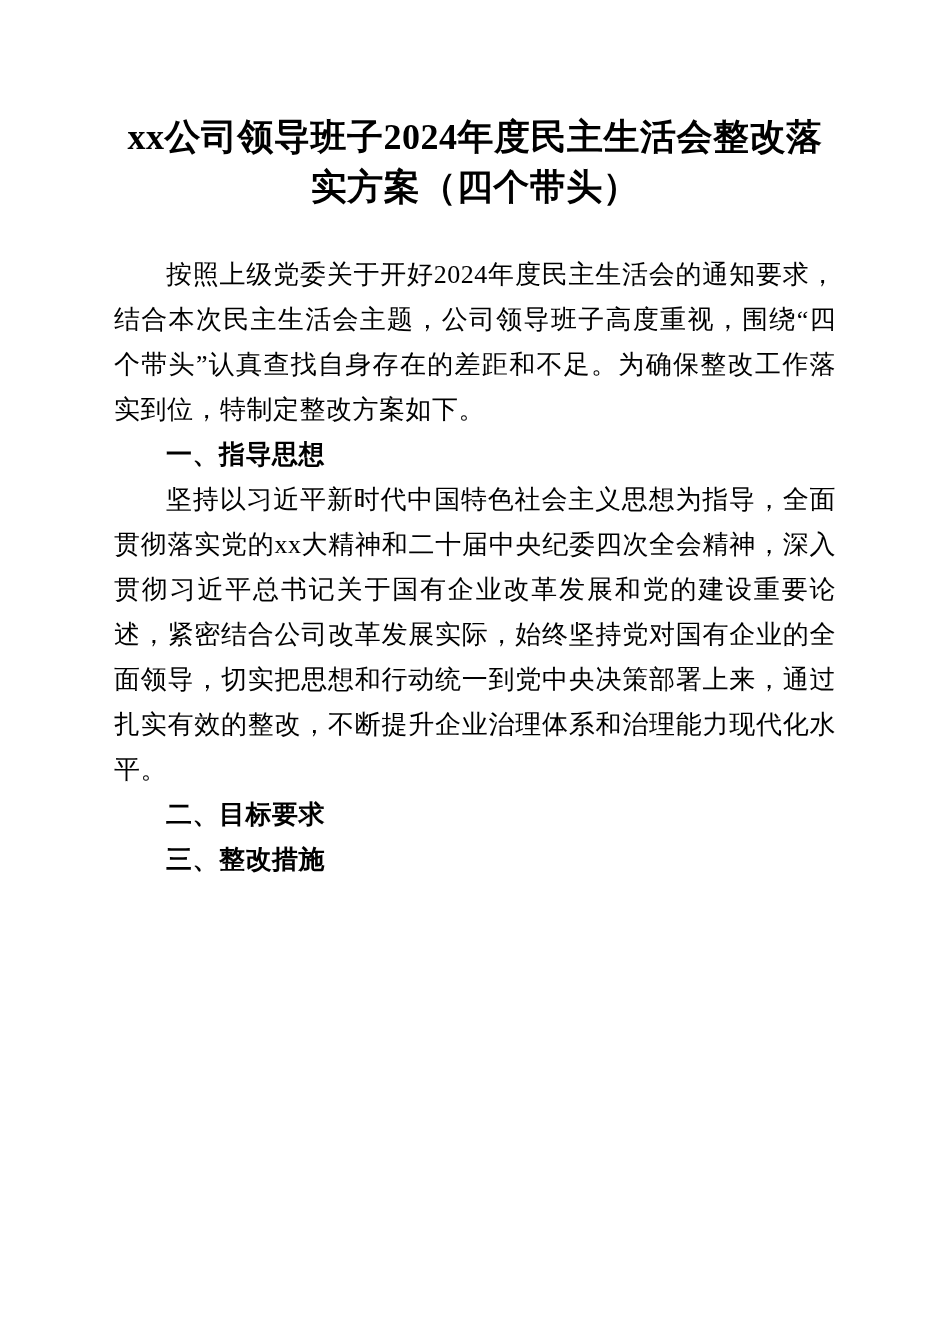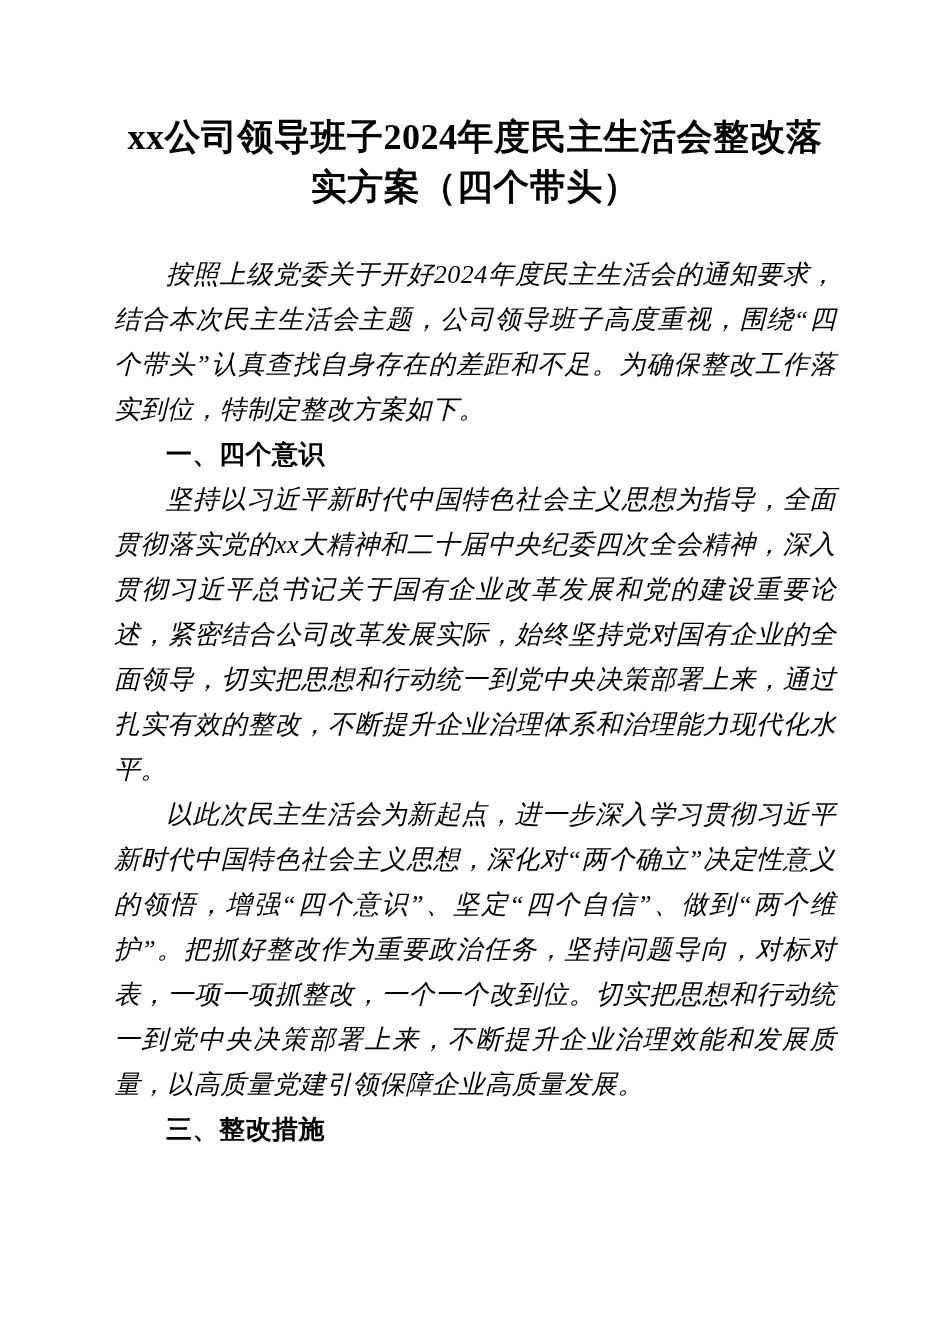--- a/index.html
+++ b/index.html
@@ -31,21 +31,20 @@
       max-width: 722px;
       letter-spacing: 0.5px;
     }
     .para {
       font-size: 26px;
       line-height: 45px;
       text-align: justify;
       text-indent: 2em;
       margin: 0;
       letter-spacing: 0.5px;
-      font-style: italic;
     }
     .heading {
       font-family: "Liberation Sans", sans-serif;
       font-weight: bold;
       font-size: 26px;
       line-height: 45px;
       text-indent: 2em;
       margin: 0;
       letter-spacing: 0.5px;
     }
@@ -53,21 +52,21 @@
     }
   </style>
 </head>
 <body>
 
 <div class="page">
   <h1 class="doc-title">xx公司领导班子2024年度民主生活会整改落实方案（四个带头）</h1>
 
   <p class="para">按照上级党委关于开好2024年度民主生活会的通知要求，结合本次民主生活会主题，公司领导班子高度重视，围绕“四个带头”认真查找自身存在的差距和不足。为确保整改工作落实到位，特制定整改方案如下。</p>
 
-  <h2 class="heading">一、四个意识</h2>
+  <h2 class="heading">一、指导思想</h2>
 
   <p class="para">坚持以习近平新时代中国特色社会主义思想为指导，全面贯彻落实党的xx大精神和二十届中央纪委四次全会精神，深入贯彻习近平总书记关于国有企业改革发展和党的建设重要论述，紧密结合公司改革发展实际，始终坚持党对国有企业的全面领导，切实把思想和行动统一到党中央决策部署上来，通过扎实有效的整改，不断提升企业治理体系和治理能力现代化水平。</p>
 
+  <h2 class="heading">二、目标要求</h2>
 
-  <p class="para">以此次民主生活会为新起点，进一步深入学习贯彻习近平新时代中国特色社会主义思想，深化对“两个确立”决定性意义的领悟，增强“四个意识”、坚定“四个自信”、做到“两个维护”。把抓好整改作为重要政治任务，坚持问题导向，对标对表，一项一项抓整改，一个一个改到位。切实把思想和行动统一到党中央决策部署上来，不断提升企业治理效能和发展质量，以高质量党建引领保障企业高质量发展。</p>
 
   <h2 class="heading spaced">三、整改措施</h2>
 </div>
 
 </body></html>

